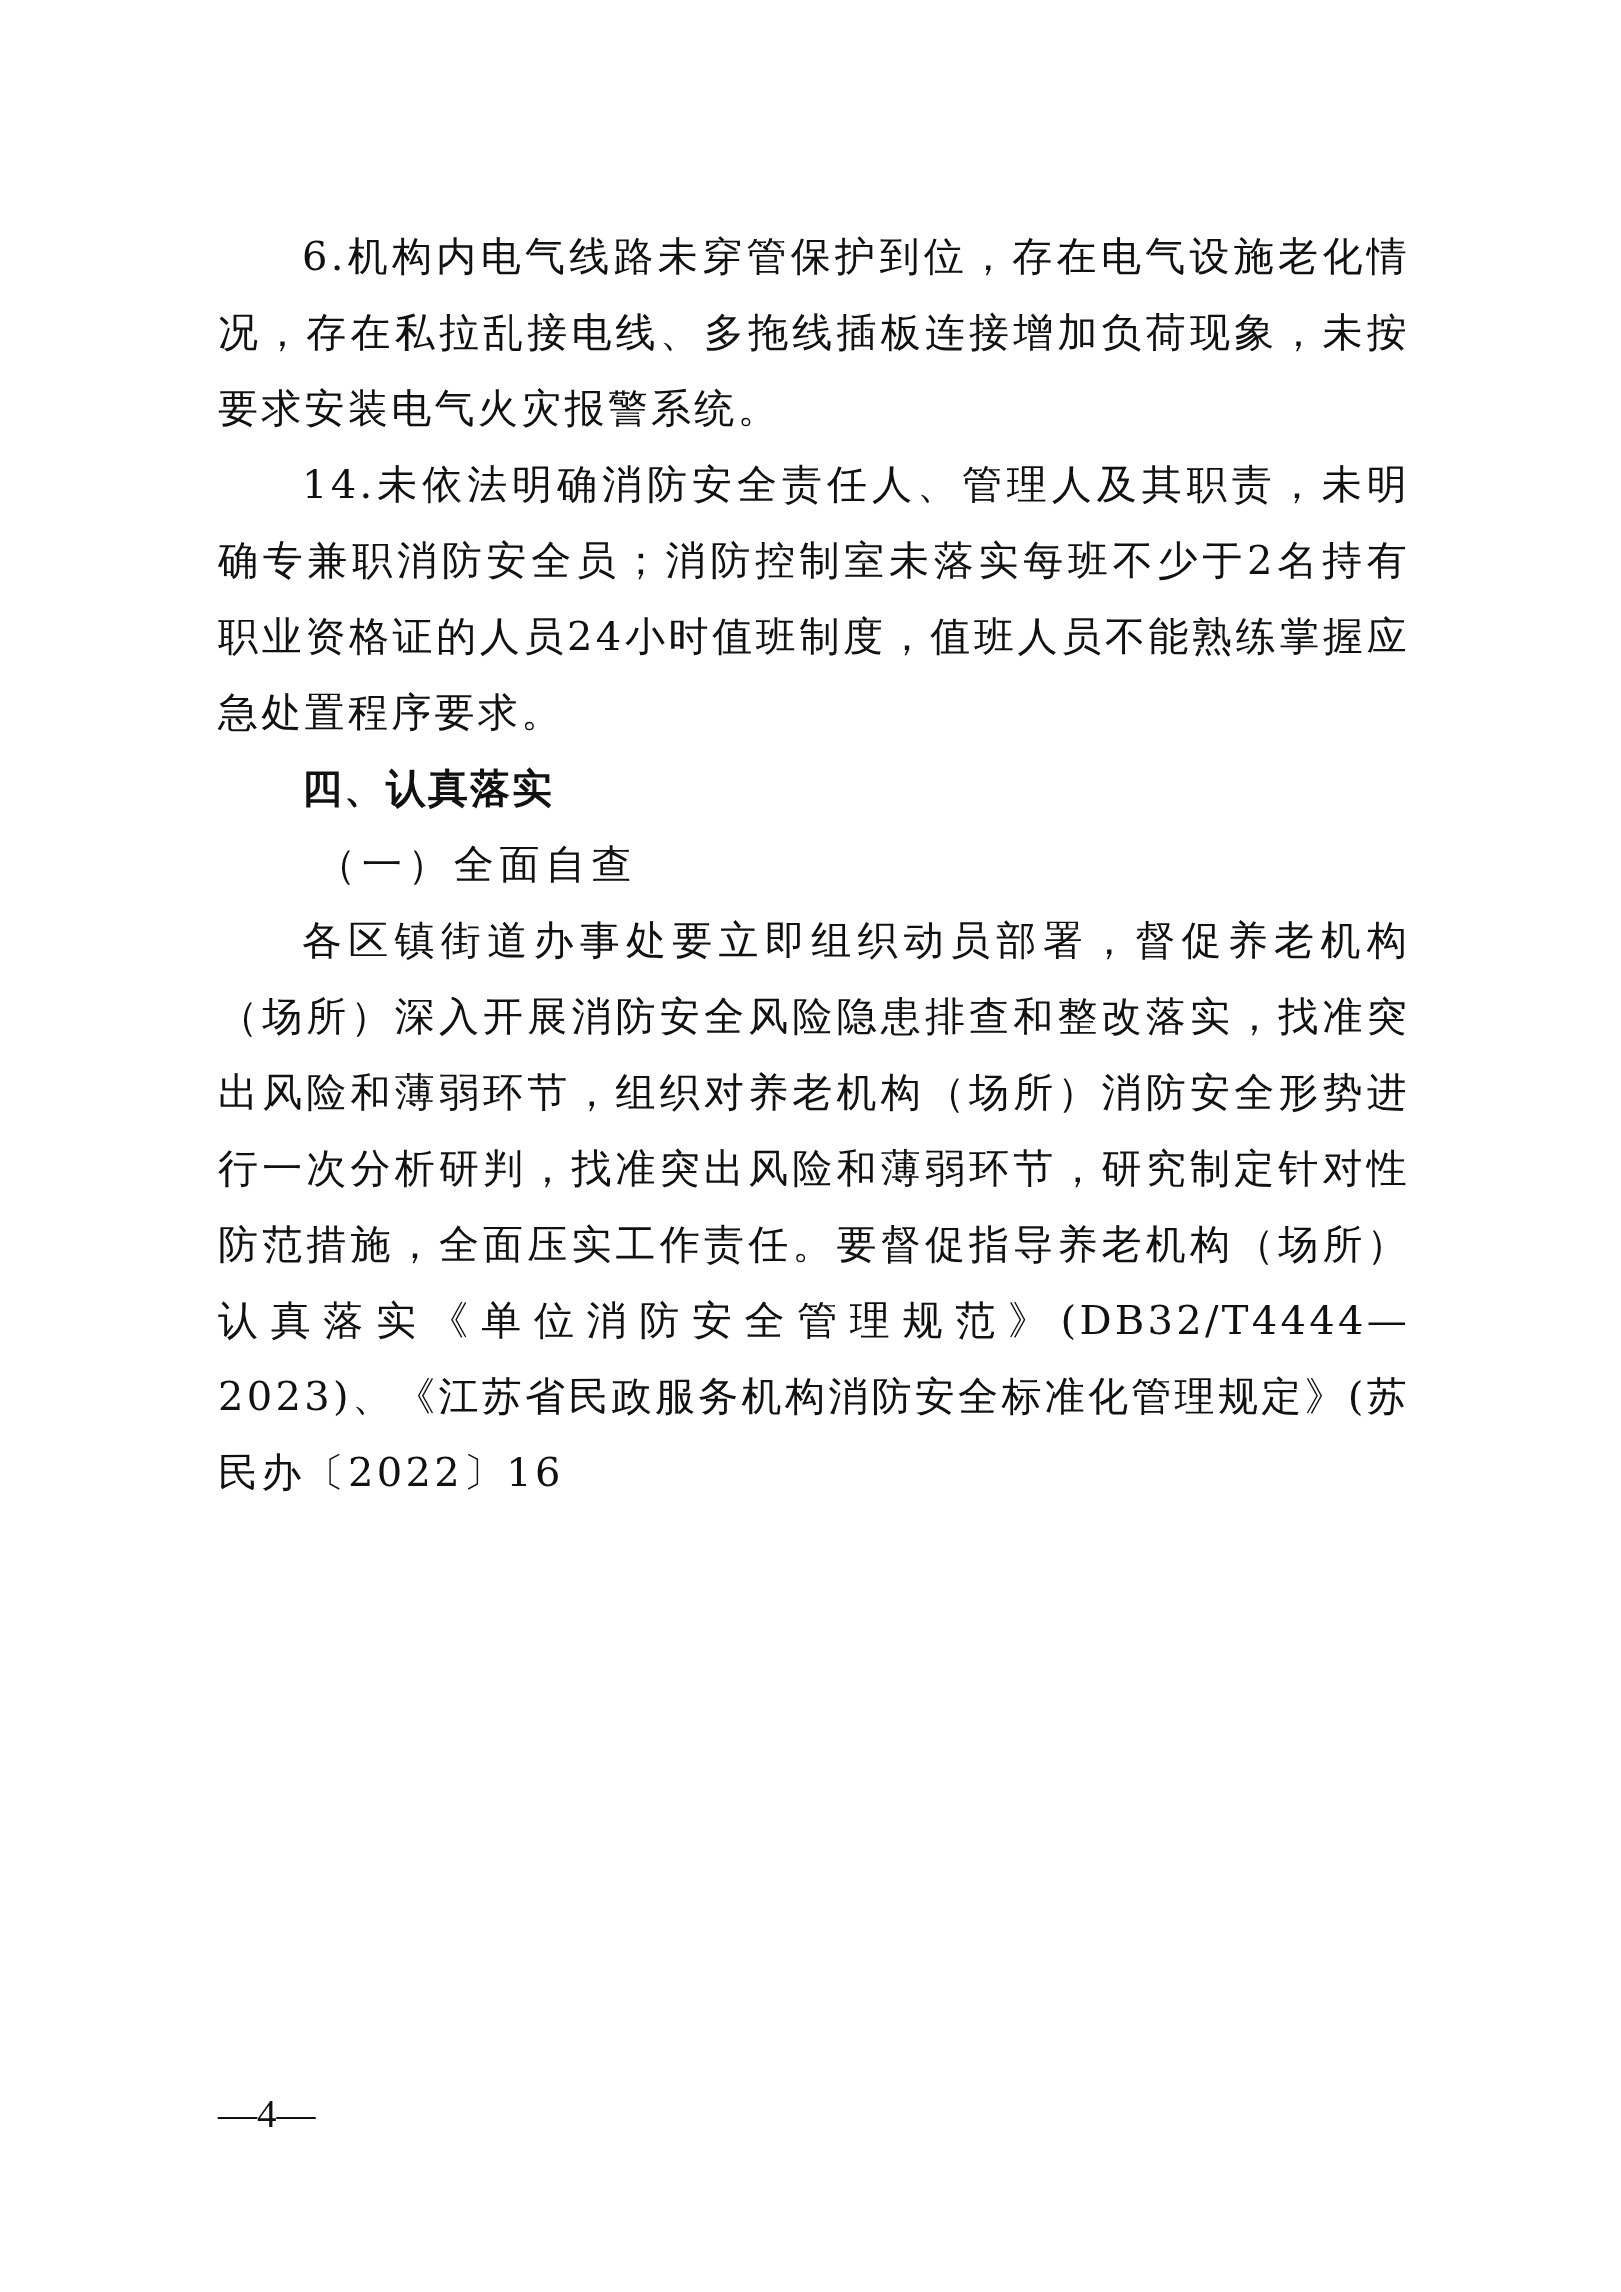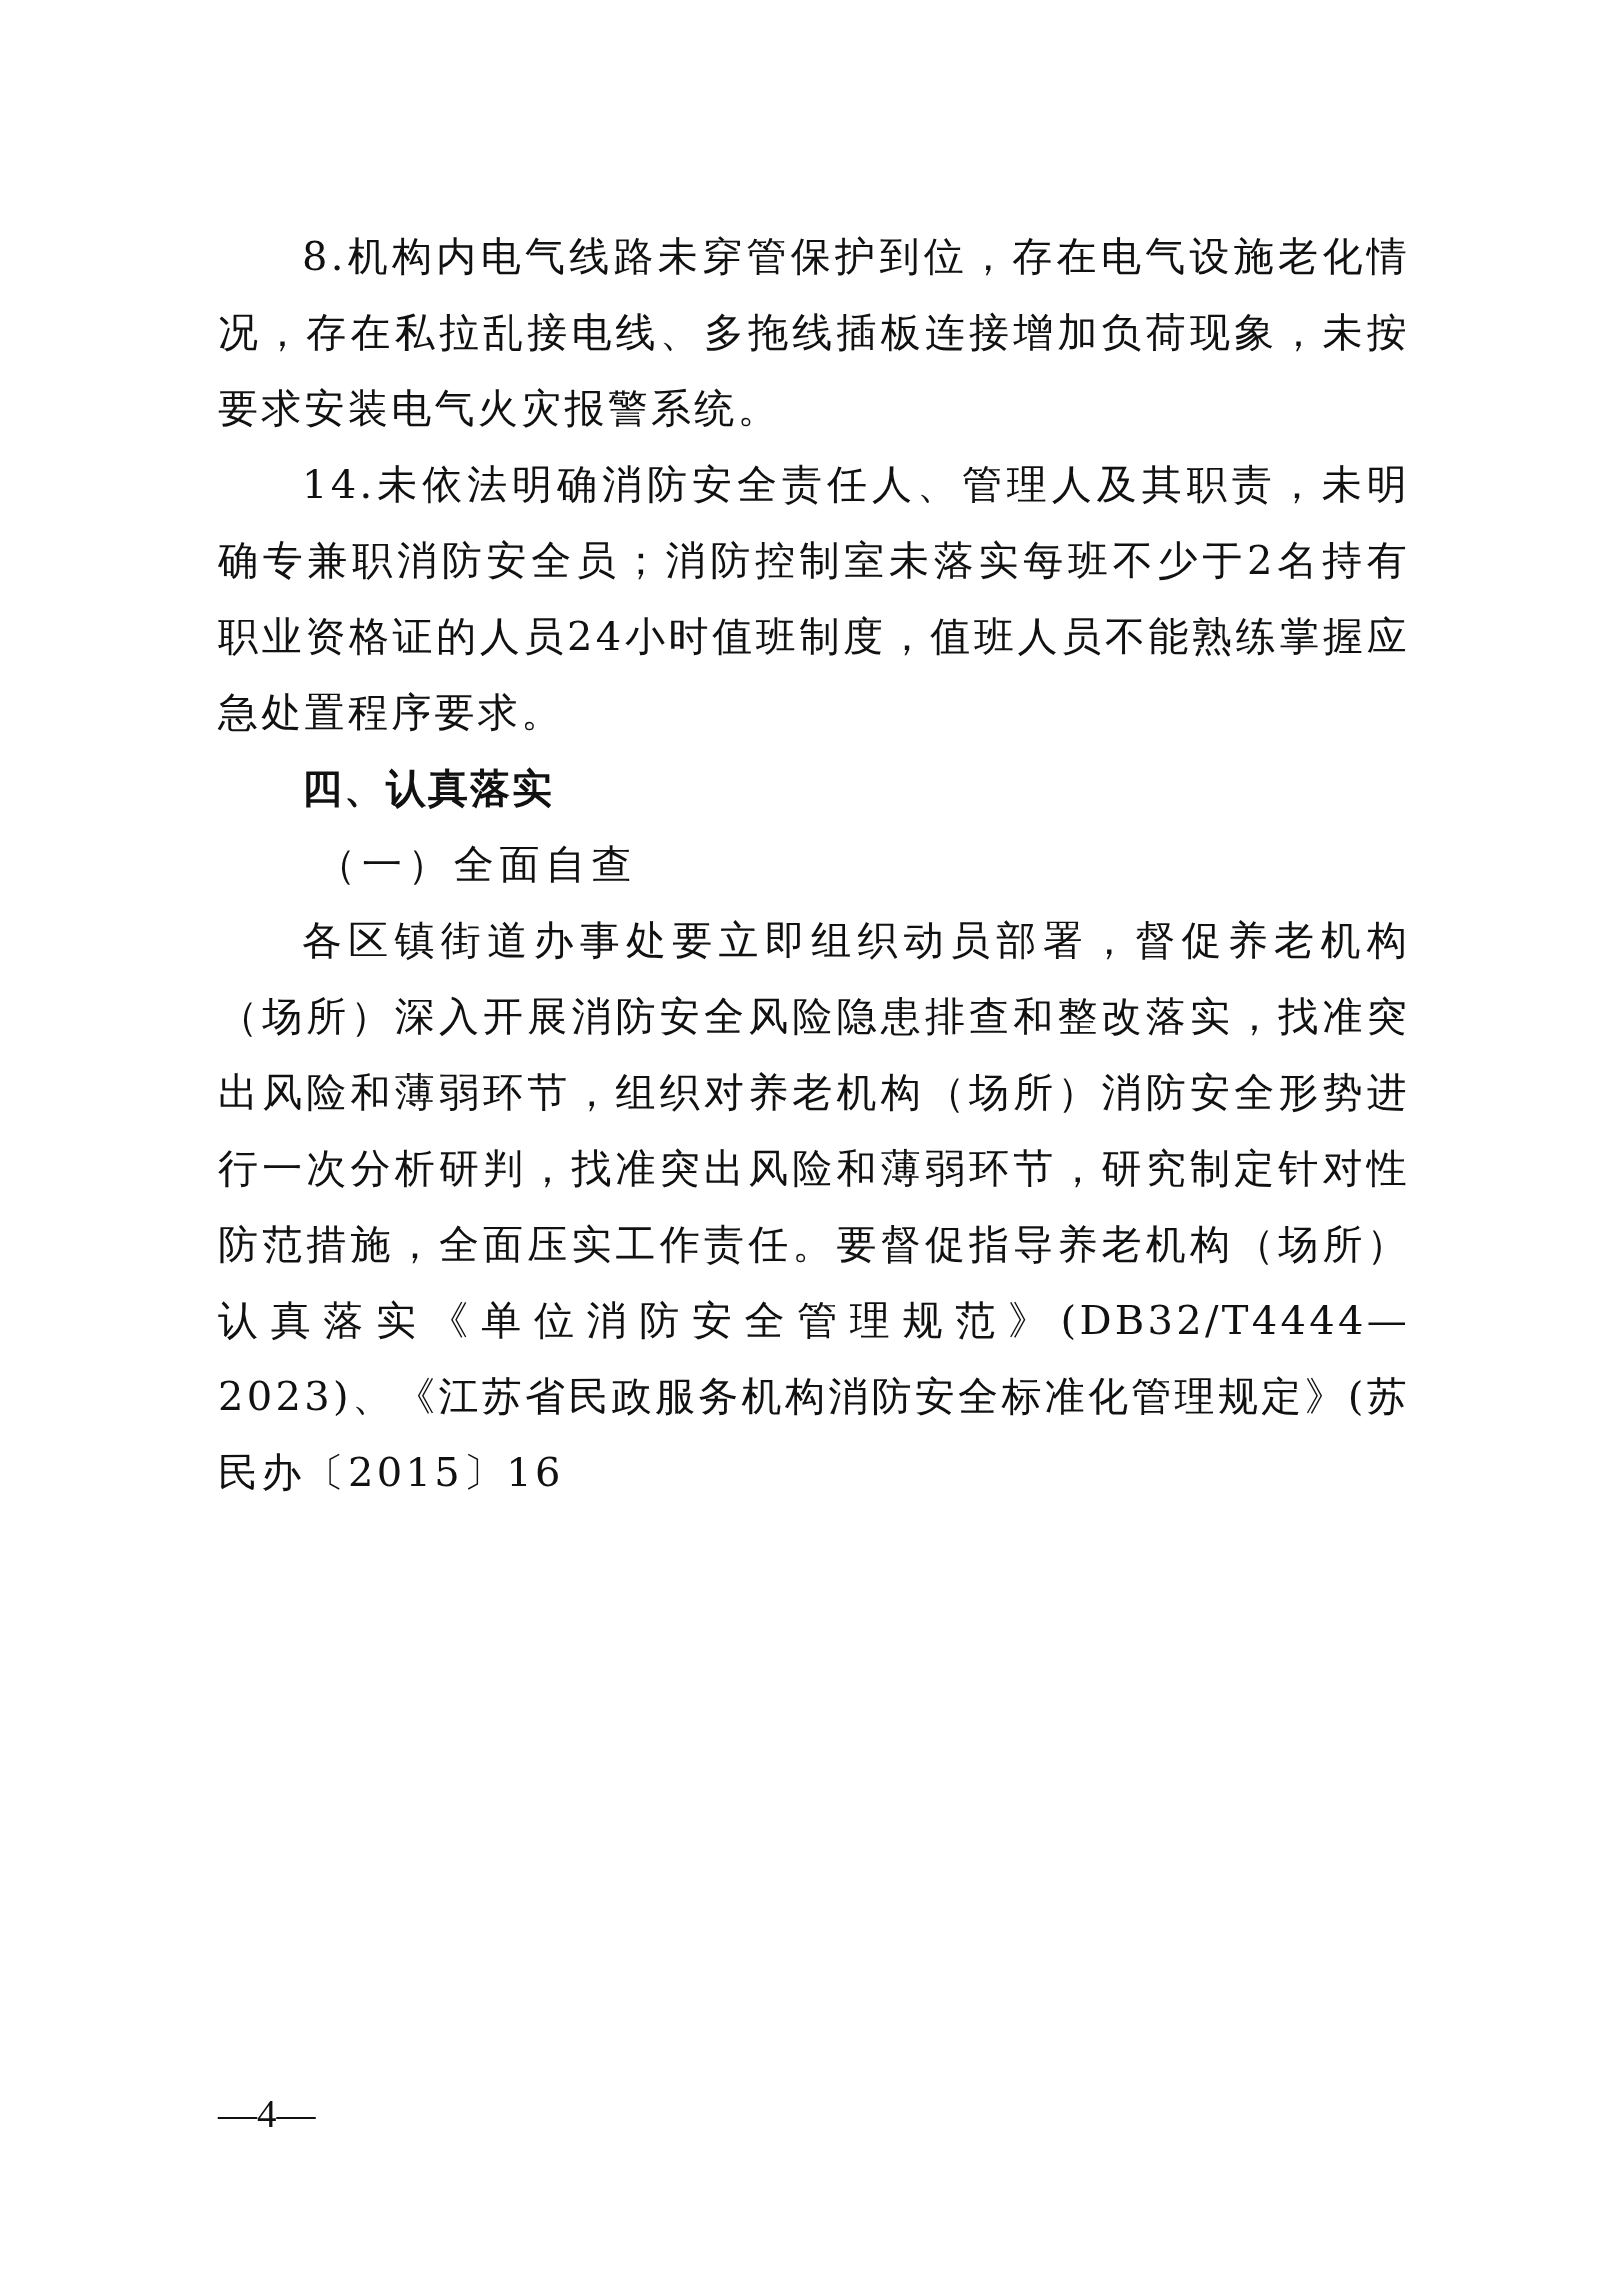--- a/index.html
+++ b/index.html
@@ -14,21 +14,21 @@
     .subheading { margin: 0; text-indent: 98px; font-family: "DejaVu Sans", "Liberation Sans", sans-serif; letter-spacing: 5.9px; }
     .page-number {
       position: absolute; left: 218px; top: 2091px;
       font-family: "Liberation Serif", "DejaVu Serif", serif; font-size: 39px; color: #111111;
     }
   </style>
 </head>
 <body>
 
 <div class="page">
-  <p class="para">8.机构内电气线路未穿管保护到位，存在电气设施老化情况，存在私拉乱接电线、多拖线插板连接增加负荷现象，未按要求安装电气火灾报警系统。</p>
+  <p class="para">6.机构内电气线路未穿管保护到位，存在电气设施老化情况，存在私拉乱接电线、多拖线插板连接增加负荷现象，未按要求安装电气火灾报警系统。</p>
   <p class="para">14.未依法明确消防安全责任人、管理人及其职责，未明确专兼职消防安全员；消防控制室未落实每班不少于2名持有职业资格证的人员24小时值班制度，值班人员不能熟练掌握应急处置程序要求。</p>
   <p class="heading">四、认真落实</p>
   <p class="subheading">（一）全面自查</p>
-  <p class="para">各区镇街道办事处要立即组织动员部署，督促养老机构（场所）深入开展消防安全风险隐患排查和整改落实，找准突出风险和薄弱环节，组织对养老机构（场所）消防安全形势进行一次分析研判，找准突出风险和薄弱环节，研究制定针对性防范措施，全面压实工作责任。要督促指导养老机构（场所）认真落实《单位消防安全管理规范》(DB32/T4444—2023)、《江苏省民政服务机构消防安全标准化管理规定》(苏民办〔2015〕16</p>
+  <p class="para">各区镇街道办事处要立即组织动员部署，督促养老机构（场所）深入开展消防安全风险隐患排查和整改落实，找准突出风险和薄弱环节，组织对养老机构（场所）消防安全形势进行一次分析研判，找准突出风险和薄弱环节，研究制定针对性防范措施，全面压实工作责任。要督促指导养老机构（场所）认真落实《单位消防安全管理规范》(DB32/T4444—2023)、《江苏省民政服务机构消防安全标准化管理规定》(苏民办〔2022〕16</p>
 </div>
 
 <div class="page-number">—4—</div>
 
 
 </body></html>

